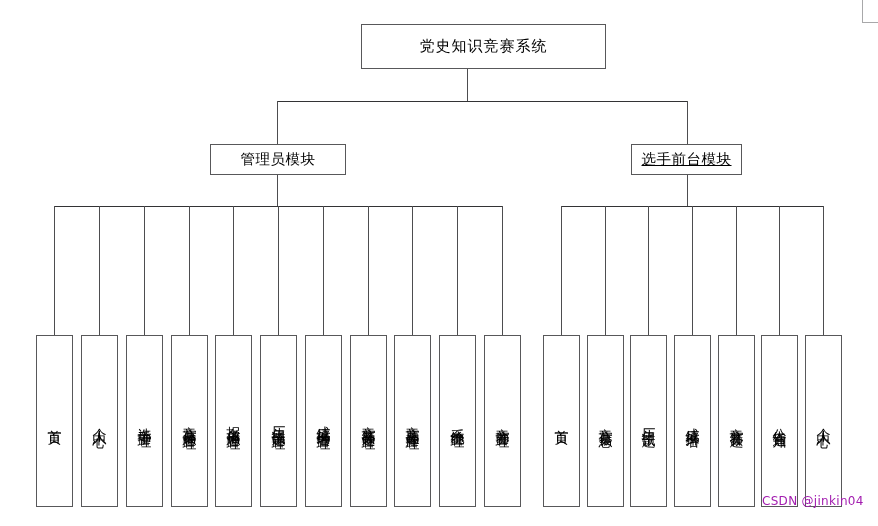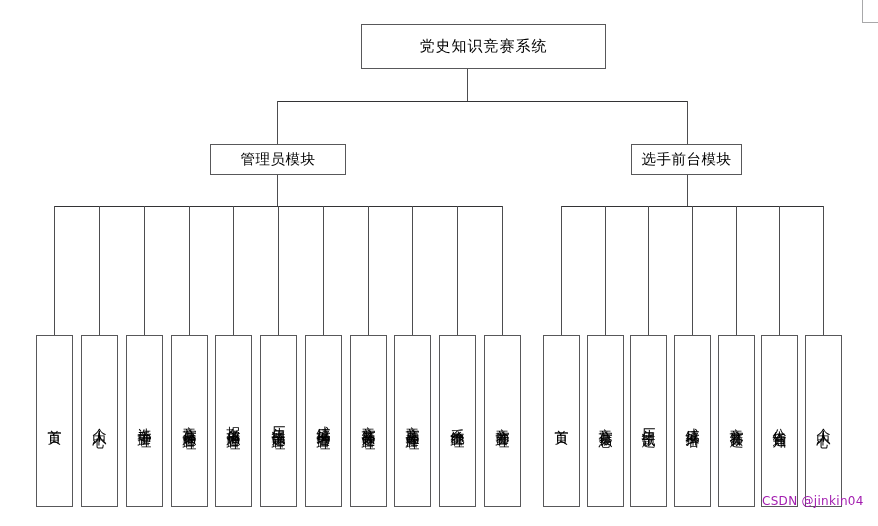--- a/index.html
+++ b/index.html
@@ -93,21 +93,21 @@
   <div class="ln-v" style="left:467px; top:69px; height:32px;"></div>
 
   <div class="ln-h" style="left:277px; top:101px; width:411px;"></div>
 
   <div class="ln-v" style="left:277px; top:101px; height:43px;"></div>
   <div class="ln-v" style="left:687px; top:101px; height:43px;"></div>
 
   <div class="node module" style="left:210px; top:144px; width:136px; height:31px;">
     <span>管理员模块</span>
   </div>
-  <div class="node module" style="left:631px; top:144px; width:111px; height:31px;">
+  <div class="node module" style="left:631px; top:144px; width:111px; height:31px;text-decoration:underline;">
     <span>选手前台模块</span>
   </div>
 
   <div class="ln-v" style="left:277px; top:175px; height:31px;"></div>
   <div class="ln-v" style="left:687px; top:175px; height:31px;"></div>
 
   <div class="ln-h" style="left:54px; top:206px; width:448px;"></div>
   <div class="ln-h" style="left:561px; top:206px; width:262px;"></div>
 
   <div class="ln-v" style="left:54px;  top:206px; height:129px;"></div>

